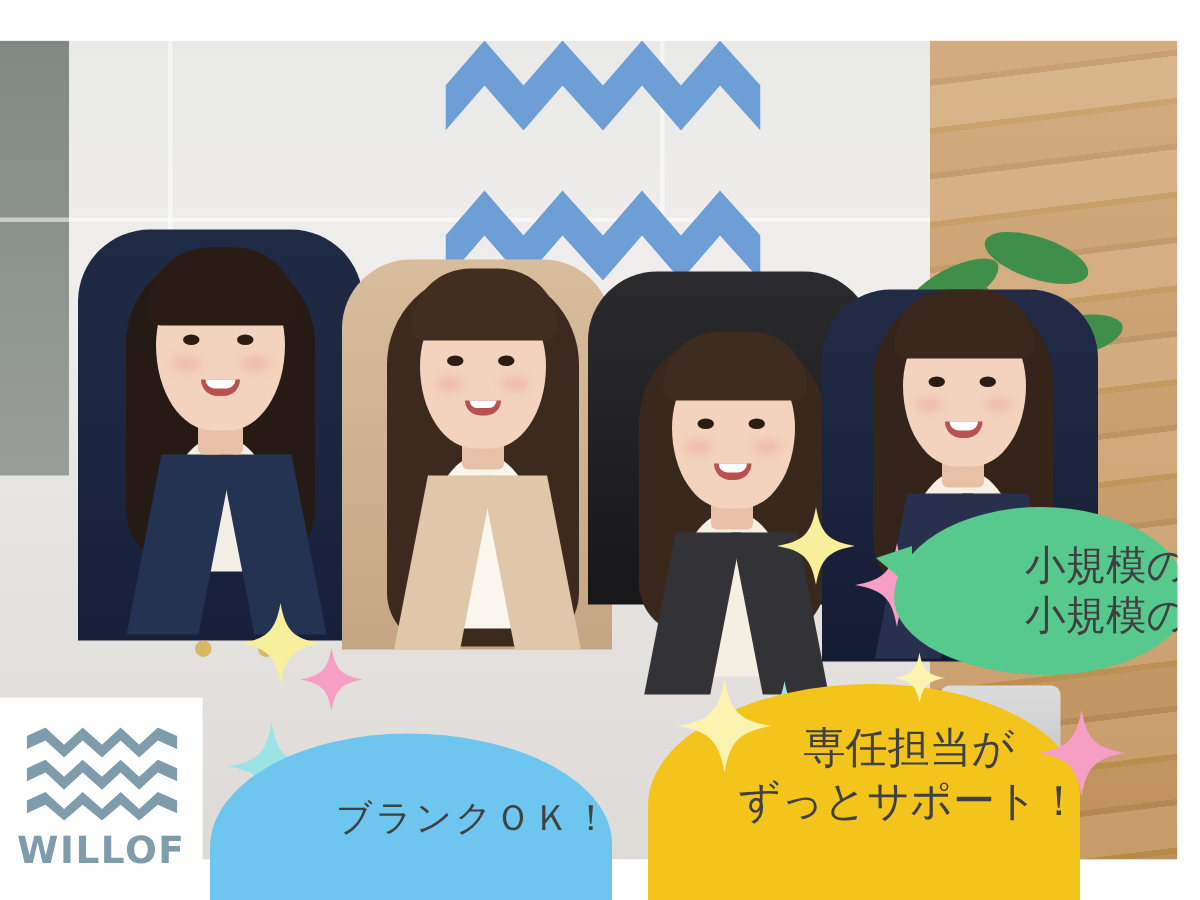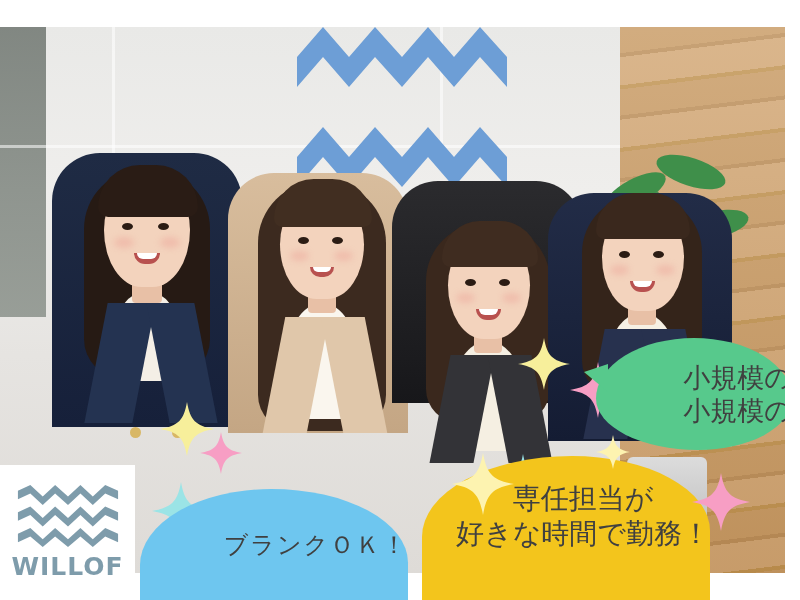--- a/index.html
+++ b/index.html
@@ -110,21 +110,21 @@
   .b-pink{left:228px;top:398px;width:312px;height:78px;background:#f77fb2;
       border-radius:54% 50% 48% 52%/58% 56% 44% 42%;font-size:31px;letter-spacing:1px;}
   .b-pink .tail{position:absolute;right:-14px;top:34px;width:0;height:0;
       border-left:26px solid #f77fb2;border-top:10px solid transparent;border-bottom:18px solid transparent;
       transform:rotate(8deg);}
 
   .b-blue{left:140px;top:489px;width:268px;height:125px;background:#6ec6ef;
       border-radius:50% 52% 0 0/62% 60% 0 0;font-size:24px;letter-spacing:2px;
       align-items:flex-start;padding-top:42px;box-sizing:border-box;}
 
-  .b-yellow{left:422px;top:456px;width:288px;height:144px;background:#f3c51c;
+  .b-yellow{left:432px;top:456px;width:288px;height:144px;background:#f3c51c;
       border-radius:52% 48% 40% 46%/56% 52% 0 0;font-size:28px;padding-top:26px;
       align-items:flex-start;box-sizing:border-box;}
 
   .b-green{left:596px;top:338px;width:196px;height:112px;background:#57c98c;
       border-radius:50% 50% 48% 52%/54% 54% 46% 46%;font-size:27px;}
   .b-green .tail{position:absolute;left:-12px;top:26px;width:0;height:0;
       border-right:24px solid #57c98c;border-top:8px solid transparent;border-bottom:20px solid transparent;}
 
   
   .sparkle{position:absolute;}
@@ -301,21 +301,21 @@
     <span>
       <span>小規模の</span><br>
       <span>小規模の</span>
     </span>
   </div>
 
 
   <div class="bubble b-yellow">
     <span>
       <span>専任担当が</span><br>
-      <span>好きな時間で勤務！</span>
+      <span>ずっとサポート！</span>
     </span>
   </div>
 
   <div class="bubble b-blue">
     <span>ブランクＯＫ！</span>
   </div>
 
   <div class="sparkle" style="left:452px;top:448px;width:62px;height:72px;">
     <svg viewBox="0 0 100 100">
         <path d="M50 0 C56 34 66 44 100 50 C66 56 56 66 50 100 C44 66 34 56 0 50 C34 44 44 34 50 0Z" fill="#fdf3b0"></path>

